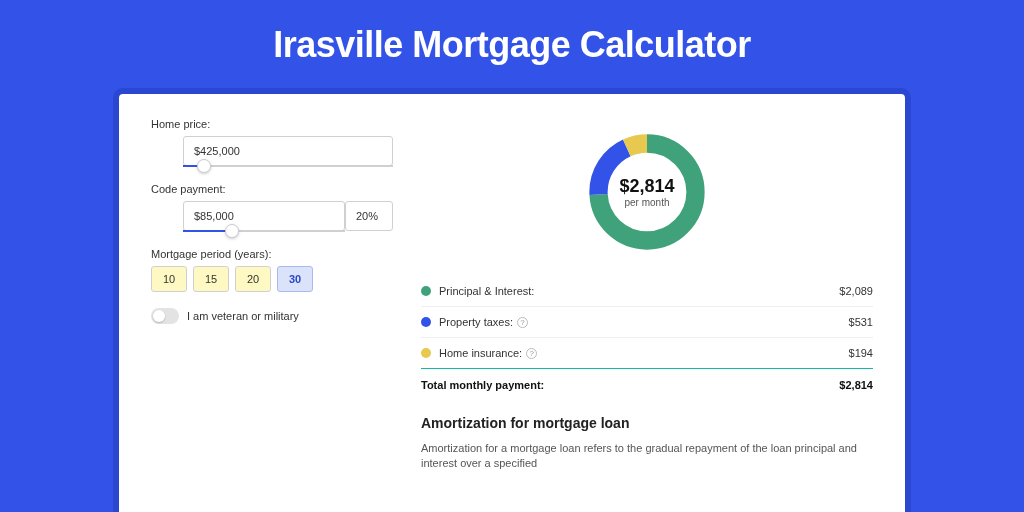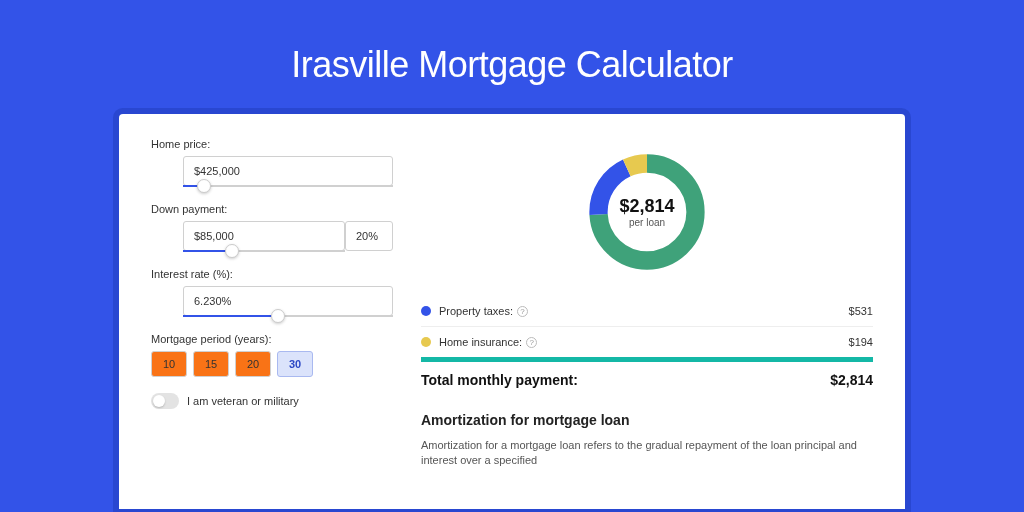--- a/index.html
+++ b/index.html
@@ -1,51 +1,51 @@
 <!DOCTYPE html>
 <html><head>
 <meta charset="utf-8">
 <style>
   * { box-sizing: border-box; margin: 0; padding: 0; font-family: -apple-system, BlinkMacSystemFont, "Segoe UI", Arial, sans-serif; }
   body { background: #3353e8; width: 1024px; height: 512px; overflow: hidden; }
-  .page-title { color: #fff; text-align: center; font-size: 36px; font-weight: 400; padding: 44px 0 28px; letter-spacing: -0.5px; }
+  .page-title { color: #fff; text-align: center; font-size: 36px; font-weight: 700; padding: 24px 0 28px; letter-spacing: -0.5px; }
   .card { background: #fff; width: 786px; margin: 0 auto; border-radius: 4px 4px 0 0; padding: 24px 32px 40px; display: flex; gap: 28px; box-shadow: 0 0 0 6px #2947d1; }
   .left-col { width: 242px; flex: none; }
   .right-col { flex: 1; }
   .field-label { font-size: 11px; color: #333; margin-bottom: 6px; display: block; }
   .field-group { margin-bottom: 16px; }
   .text-input { width: 100%; height: 30px; border: 1px solid #d0d0d0; border-radius: 3px; padding: 0 10px; font-size: 11px; color: #333; }
   .input-with-slider { position: relative; padding-left: 32px; }
   .slider-track { height: 2px; background: #d0d0d0; position: relative; margin-top: -1px; }
   .slider-fill { position: absolute; left: 0; top: 0; height: 2px; background: #3353e8; }
   .slider-thumb { position: absolute; top: -6px; width: 14px; height: 14px; background: #fff; border: 1px solid #ccc; border-radius: 50%; box-shadow: 0 1px 3px rgba(0,0,0,0.2); transform: translateX(-50%); }
   .down-row { display: flex; }
   .down-row .input-with-slider { flex: 1; }
   .down-row .pct-input { width: 48px; }
   .period-row { display: flex; gap: 6px; }
-  .period-btn { width: 36px; height: 26px; border: 1px solid #d0d0d0; background: #f97316; border-radius: 3px; font-size: 11px; color: #333; cursor: pointer; }
+  .period-btn { width: 36px; height: 26px; border: 1px solid #d0d0d0; background: #fef9c3; border-radius: 3px; font-size: 11px; color: #333; cursor: pointer; }
   .period-btn.active { background: #dbe3fb; border-color: #a9b9f0; color: #2c47c5; font-weight: 600; }
   .toggle-row { display: flex; align-items: center; gap: 8px; margin-top: 2px; }
   .toggle { width: 28px; height: 16px; background: #e3e3e3; border-radius: 10px; position: relative; }
   .toggle::after { content: ""; position: absolute; width: 12px; height: 12px; background: #fff; border-radius: 50%; top: 2px; left: 2px; box-shadow: 0 1px 2px rgba(0,0,0,0.2); }
   .toggle-label { font-size: 11px; color: #333; }
   .section-title { font-size: 11px; font-weight: 700; color: #222; margin-bottom: 8px; }
   .donut-wrap { display: flex; justify-content: center; padding: 10px 0 20px; }
   .donut { position: relative; width: 128px; height: 128px; }
   .donut svg { width: 128px; height: 128px; transform: rotate(-90deg); }
   .donut-center { position: absolute; inset: 0; display: flex; flex-direction: column; align-items: center; justify-content: center; }
   .donut-val { font-size: 18px; font-weight: 700; color: #111; }
   .donut-sub { font-size: 10px; color: #555; }
   .legend-row { display: flex; align-items: center; padding: 9px 0; border-bottom: 1px solid #eee; font-size: 11px; color: #333; }
-  .legend-row:last-of-type { border-bottom: 5px solid #14b8a6; }
+  .legend-row:last-of-type { border-bottom: 1px solid #14b8a6; }
   .legend-dot { width: 10px; height: 10px; border-radius: 50%; margin-right: 8px; flex: none; }
   .legend-label { flex: 1; display: flex; align-items: center; gap: 4px; }
   .legend-val { font-weight: 400; }
   .info-icon { width: 11px; height: 11px; border: 1px solid #bbb; border-radius: 50%; display: inline-flex; align-items: center; justify-content: center; font-size: 8px; color: #999; }
-  .total-row { display: flex; padding: 10px 0 18px; font-size: 14px; font-weight: 700; color: #111; }
+  .total-row { display: flex; padding: 10px 0 18px; font-size: 11px; font-weight: 700; color: #111; }
   .total-row .t-label { flex: 1; }
   .amort-title { font-size: 14px; font-weight: 700; color: #222; margin-bottom: 10px; padding-top: 6px; }
   .amort-text { font-size: 11px; color: #555; line-height: 1.4; }
 </style>
 </head>
 <body>
 
 <h1 class="page-title">Irasville Mortgage Calculator</h1>
 
 <div class="card">
@@ -58,43 +58,33 @@
       <div class="input-with-slider">
         <input class="text-input" value="$425,000" style="">
         <div class="slider-track">
           <div class="slider-fill" id="price-fill" style="width: 10%;"></div>
           <div class="slider-thumb" id="price-thumb" style="left: 10%;"></div>
         </div>
       </div>
     </div>
 
     <div class="field-group">
-      <label class="field-label">Down payment:</label>
+      <label class="field-label">Code payment:</label>
       <div class="down-row">
         <div class="input-with-slider">
           <input class="text-input" value="$85,000" style="">
           <div class="slider-track">
             <div class="slider-fill" id="down-fill" style="width: 30%;"></div>
             <div class="slider-thumb" id="down-thumb" style="left: 30%;"></div>
           </div>
         </div>
         <input class="text-input pct-input" value="20%" style="">
       </div>
     </div>
 
-    <div class="field-group">
-      <label class="field-label">Interest rate (%):</label>
-      <div class="input-with-slider">
-        <input class="text-input" value="6.230%" style="">
-        <div class="slider-track">
-          <div class="slider-fill" id="rate-fill" style="width: 45%;"></div>
-          <div class="slider-thumb" id="rate-thumb" style="left: 45%;"></div>
-        </div>
-      </div>
-    </div>
 
     <div class="field-group">
       <label class="field-label">Mortgage period (years):</label>
       <div class="period-row" id="period-row">
           <button class="period-btn">10</button>
           <button class="period-btn">15</button>
           <button class="period-btn">20</button>
           <button class="period-btn active">30</button>
         </div>
     </div>
@@ -110,26 +100,33 @@
 
     <div class="donut-wrap">
       <div class="donut">
         <svg viewBox="0 0 42 42" id="donut-svg">
             <circle cx="21" cy="21" r="15.915" fill="none" stroke="#3fa27a" stroke-width="6" stroke-dasharray="73.99770168118471 25.999192482578408" stroke-dashoffset="0"></circle>
             <circle cx="21" cy="21" r="15.915" fill="none" stroke="#3353e8" stroke-width="6" stroke-dasharray="18.999409891114993 80.99748427264812" stroke-dashoffset="-73.99770168118471"></circle>
             <circle cx="21" cy="21" r="15.915" fill="none" stroke="#e7c94f" stroke-width="6" stroke-dasharray="6.999782591463418 92.9971115722997" stroke-dashoffset="-92.9971115722997"></circle>
           </svg>
         <div class="donut-center">
           <div class="donut-val">$2,814</div>
-          <div class="donut-sub">per loan</div>
+          <div class="donut-sub">per month</div>
         </div>
       </div>
     </div>
 
     <div id="legend">
+        <div class="legend-row">
+          <span class="legend-dot" style="background: rgb(63, 162, 122);"></span>
+          <span class="legend-label">
+            <span>Principal &amp; Interest:</span>
+          </span>
+          <span class="legend-val">$2,089</span>
+        </div>
         <div class="legend-row">
           <span class="legend-dot" style="background: rgb(51, 83, 232);"></span>
           <span class="legend-label">
             <span>Property taxes:</span>
             <span class="info-icon">?</span>
           </span>
           <span class="legend-val">$531</span>
         </div>
         <div class="legend-row">
           <span class="legend-dot" style="background: rgb(231, 201, 79);"></span>

